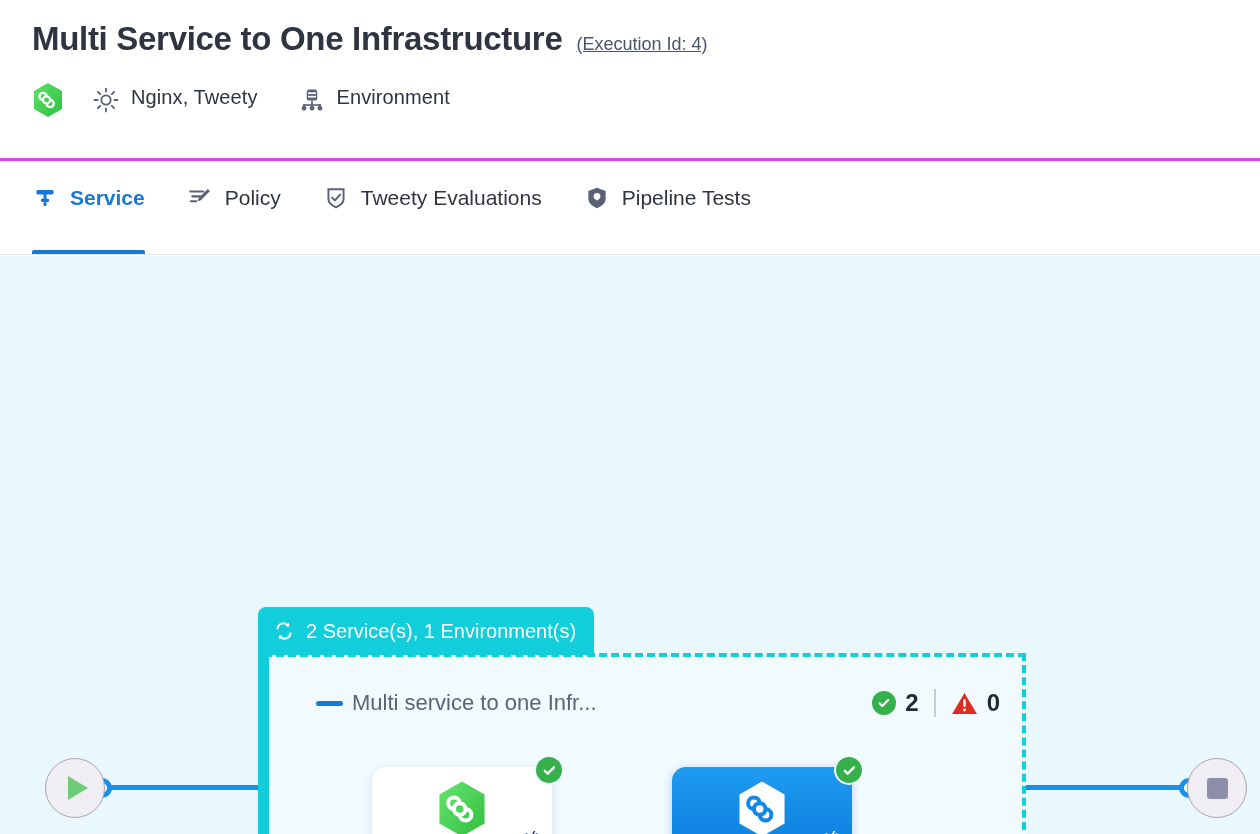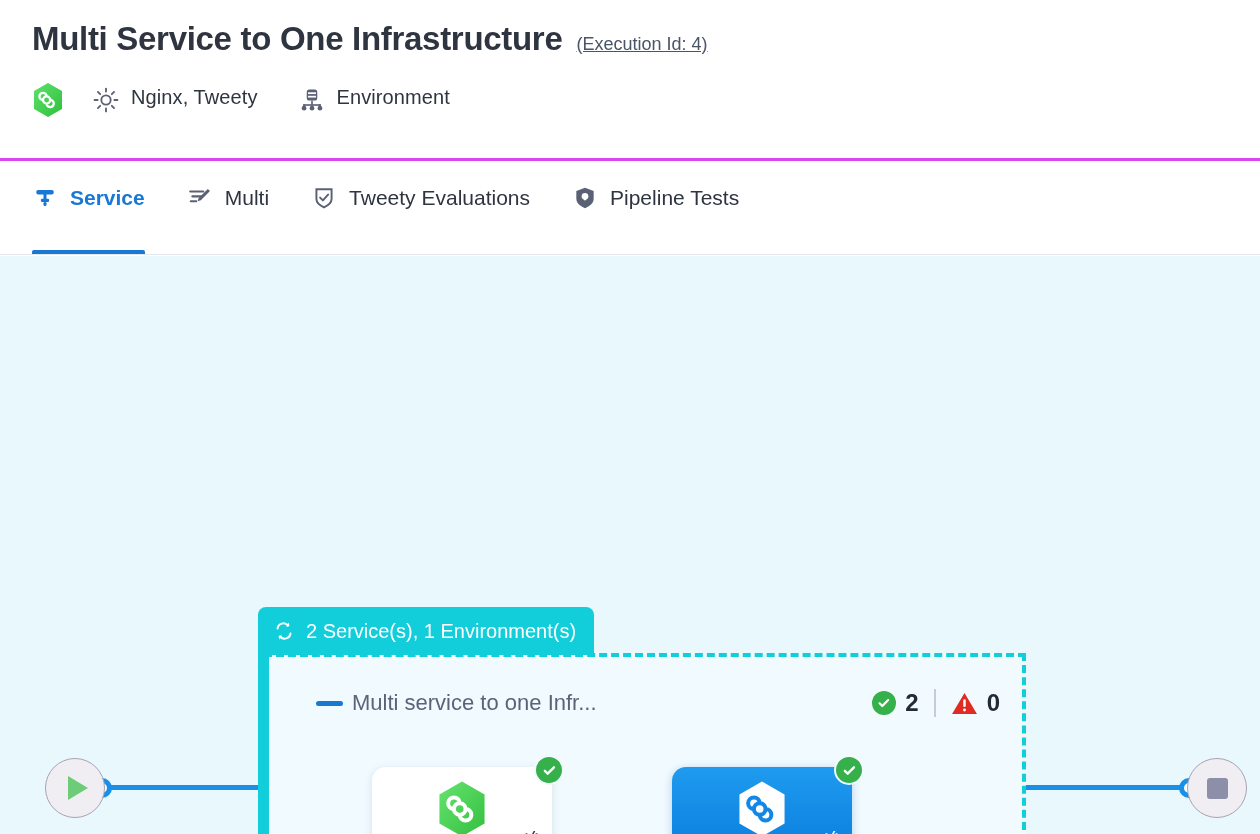--- a/index.html
+++ b/index.html
@@ -355,21 +355,21 @@
 
   <div class="tab">
     <svg width="26" height="26" viewBox="0 0 24 24">
       <g stroke="#5a6175" stroke-width="2" stroke-linecap="round" fill="none">
         <path d="M3 6 h12"></path>
           <path d="M5 10.5 h9"></path>
           <path d="M3.5 15 h5"></path>
       </g>
       <path d="M19.2 3.6 l2 2 -8.4 8.4 -3 1 1-3 Z" fill="#5a6175"></path>
     </svg>
-    <span class="tab-label">Multi</span>
+    <span class="tab-label">Policy</span>
   </div>
 
   <div class="tab">
     <svg width="26" height="26" viewBox="0 0 24 24" fill="none" stroke="#5a6175" stroke-width="1.8">
       <path d="M5 4 h14 v9 c0 4.2 -4.2 6.4 -7 7.6 c-2.8 -1.2 -7 -3.4 -7 -7.6 Z"></path>
       <path d="M8.4 11.6 l2.6 2.6 l4.8 -5.4" stroke-linecap="round" stroke-linejoin="round"></path>
     </svg>
     <span class="tab-label">Tweety Evaluations</span>
   </div>
 

